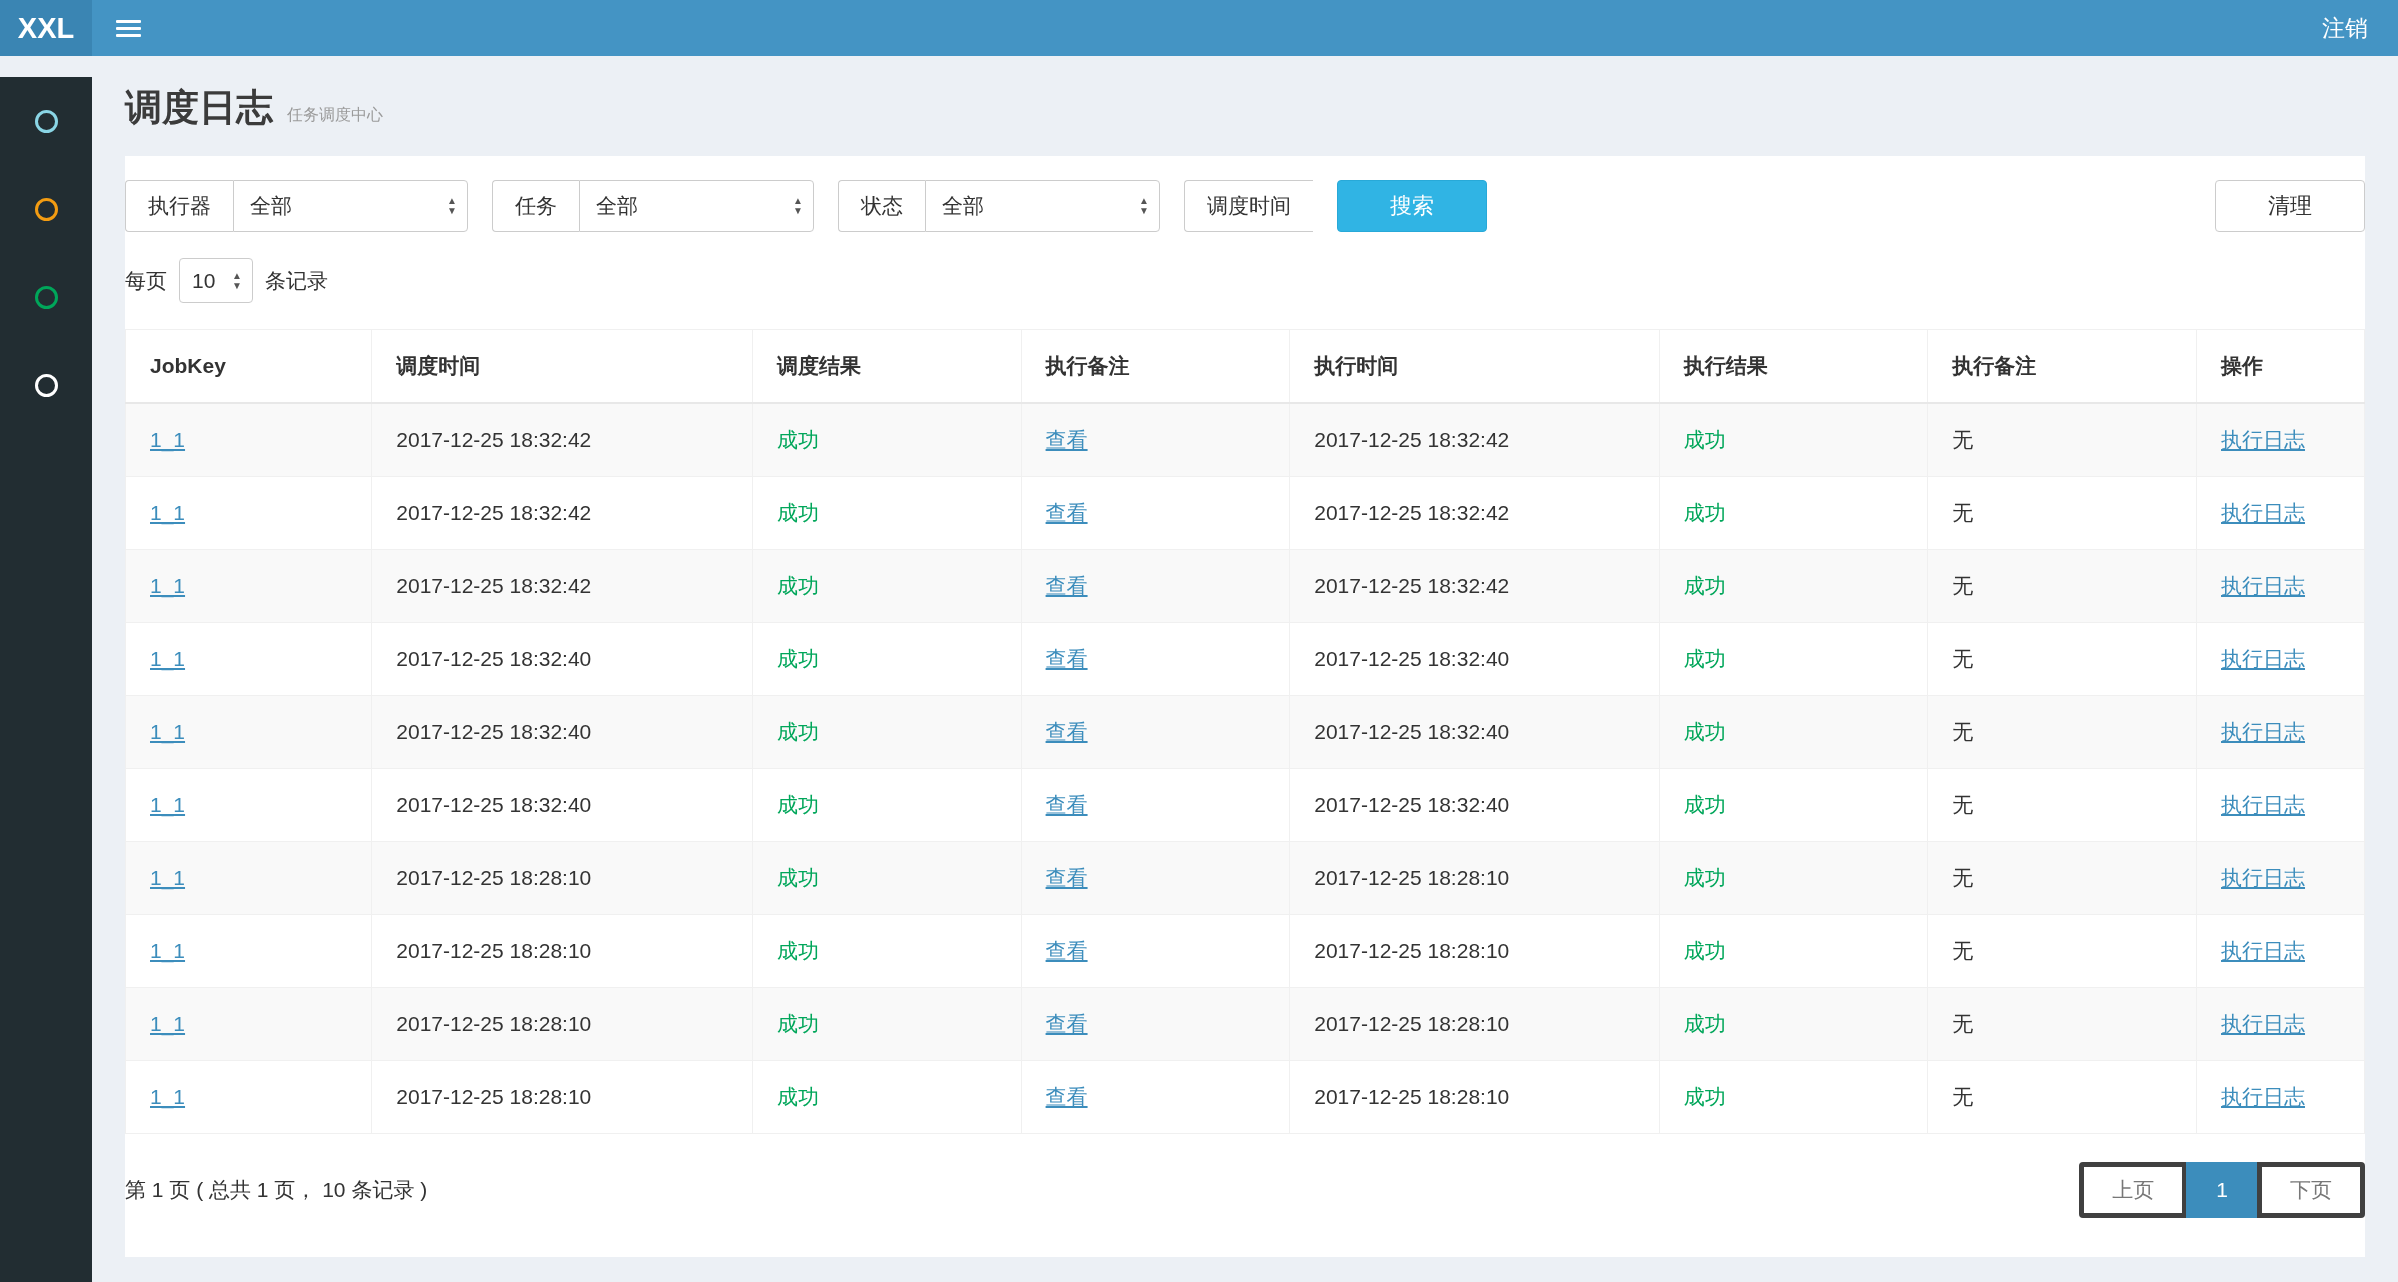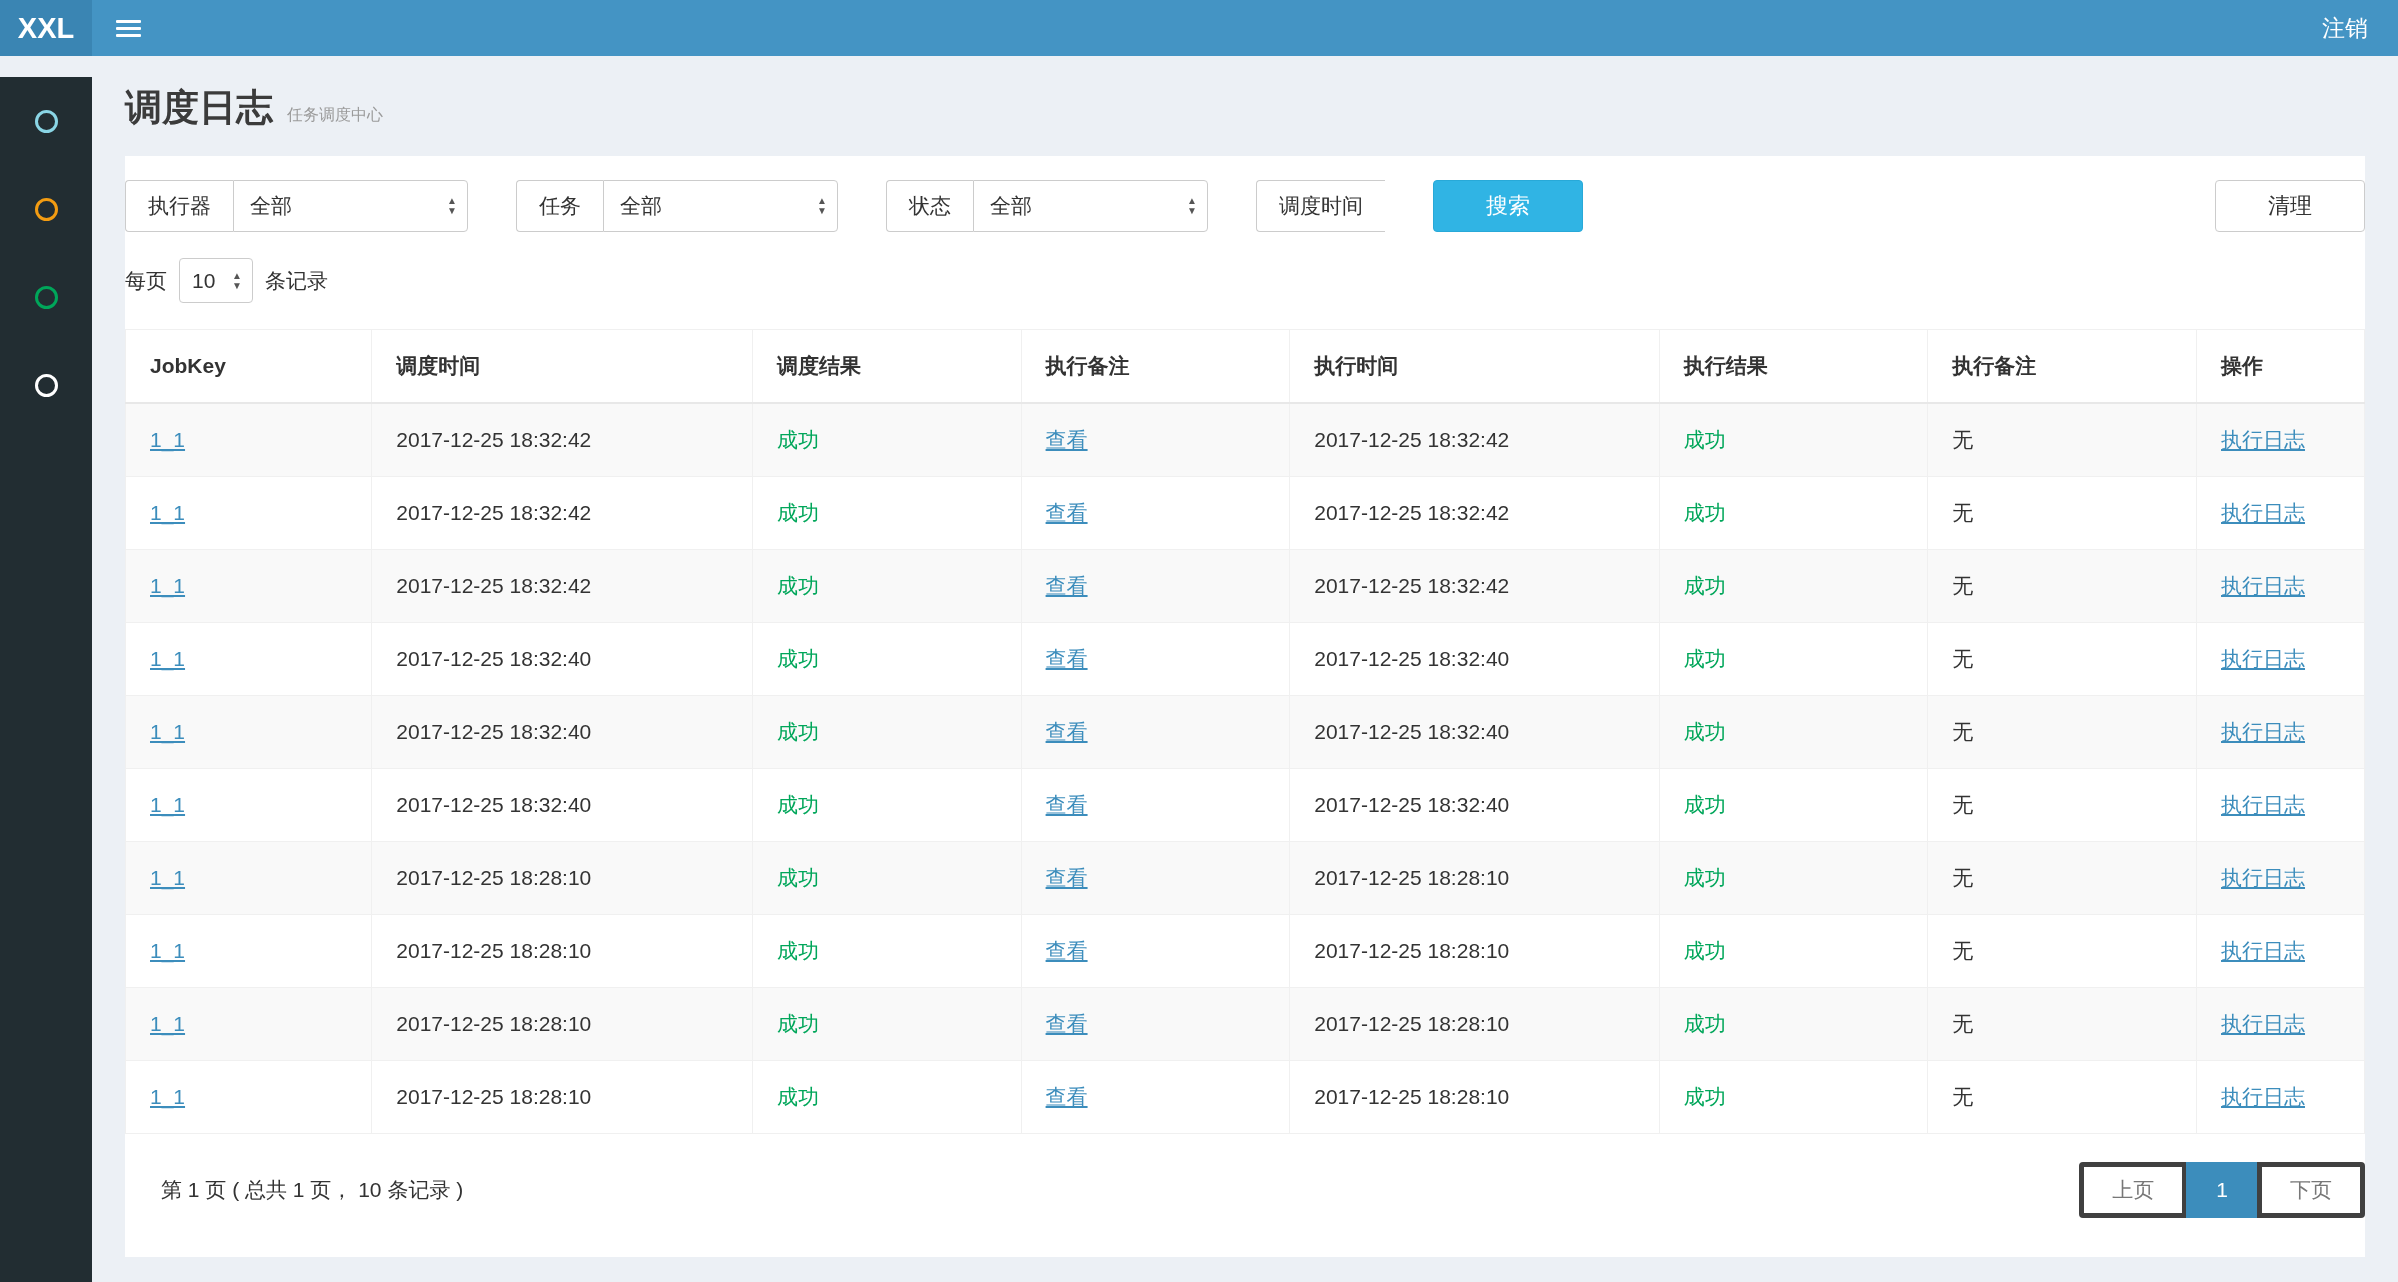--- a/index.html
+++ b/index.html
@@ -34,21 +34,21 @@
 
   
   .content { margin-left: 92px; }
   .content-header { padding: 27px 33px 23px; }
   .content-header h1 { font-size: 37px; font-weight: 600; color: #3b3b3b; display: flex; align-items: baseline; gap: 14px; }
   .content-header small { font-size: 16px; font-weight: 400; color: #9a9a9a; }
 
   .panel { background: #fff; margin: 0 33px; padding: 24px 0 16px; min-height: 1101px; }
 
   
-  .filters { display: flex; align-items: flex-start; gap: 48px; }
+  .filters { display: flex; align-items: flex-start; gap: 24px; }
   .input-group { display: flex; align-items: stretch; height: 52px; }
   .addon {
     display: flex; align-items: center; padding: 0 22px; background: #fff;
     border: 1px solid #ccc; border-right: 0; border-radius: 4px 0 0 4px; color: #333; white-space: nowrap;
   }
   .select {
     position: relative; display: flex; align-items: center; background: #fff;
     border: 1px solid #ccc; border-radius: 0 4px 4px 0; padding: 0 44px 0 16px;
     width: 235px; cursor: pointer; height: 52px;
   }
@@ -82,21 +82,21 @@
   .text-success { color: var(--success, #00a65a); }
   .log-table th:nth-child(1) { width: 11%; }
   .log-table th:nth-child(2) { width: 17%; }
   .log-table th:nth-child(3) { width: 12%; }
   .log-table th:nth-child(4) { width: 12%; }
   .log-table th:nth-child(5) { width: 16.5%; }
   .log-table th:nth-child(6) { width: 12%; }
   .log-table th:nth-child(7) { width: 12%; }
 
   
-  .table-footer { display: flex; align-items: center; justify-content: space-between; margin-top: 28px; padding-left: 36px; }
+  .table-footer { display: flex; align-items: center; justify-content: space-between; margin-top: 28px; }
   .page-info { color: #333; }
   .pagination { display: flex; }
   .page-btn {
     display: flex; align-items: center; justify-content: center; height: 56px; padding: 0 28px;
     border: 5px solid #404040; background: #fff; color: #777; text-decoration: none; margin-left: -1px; font-size: 21px;
   }
   .page-btn:first-child { border-radius: 4px 0 0 4px; margin-left: 0; }
   .page-btn:last-child  { border-radius: 0 4px 4px 0; }
   .page-btn.current { background: var(--pagination-active, #3c8dbc); border-color: var(--pagination-active, #3c8dbc); color: #fff; padding: 0 25px; }
 </style>

